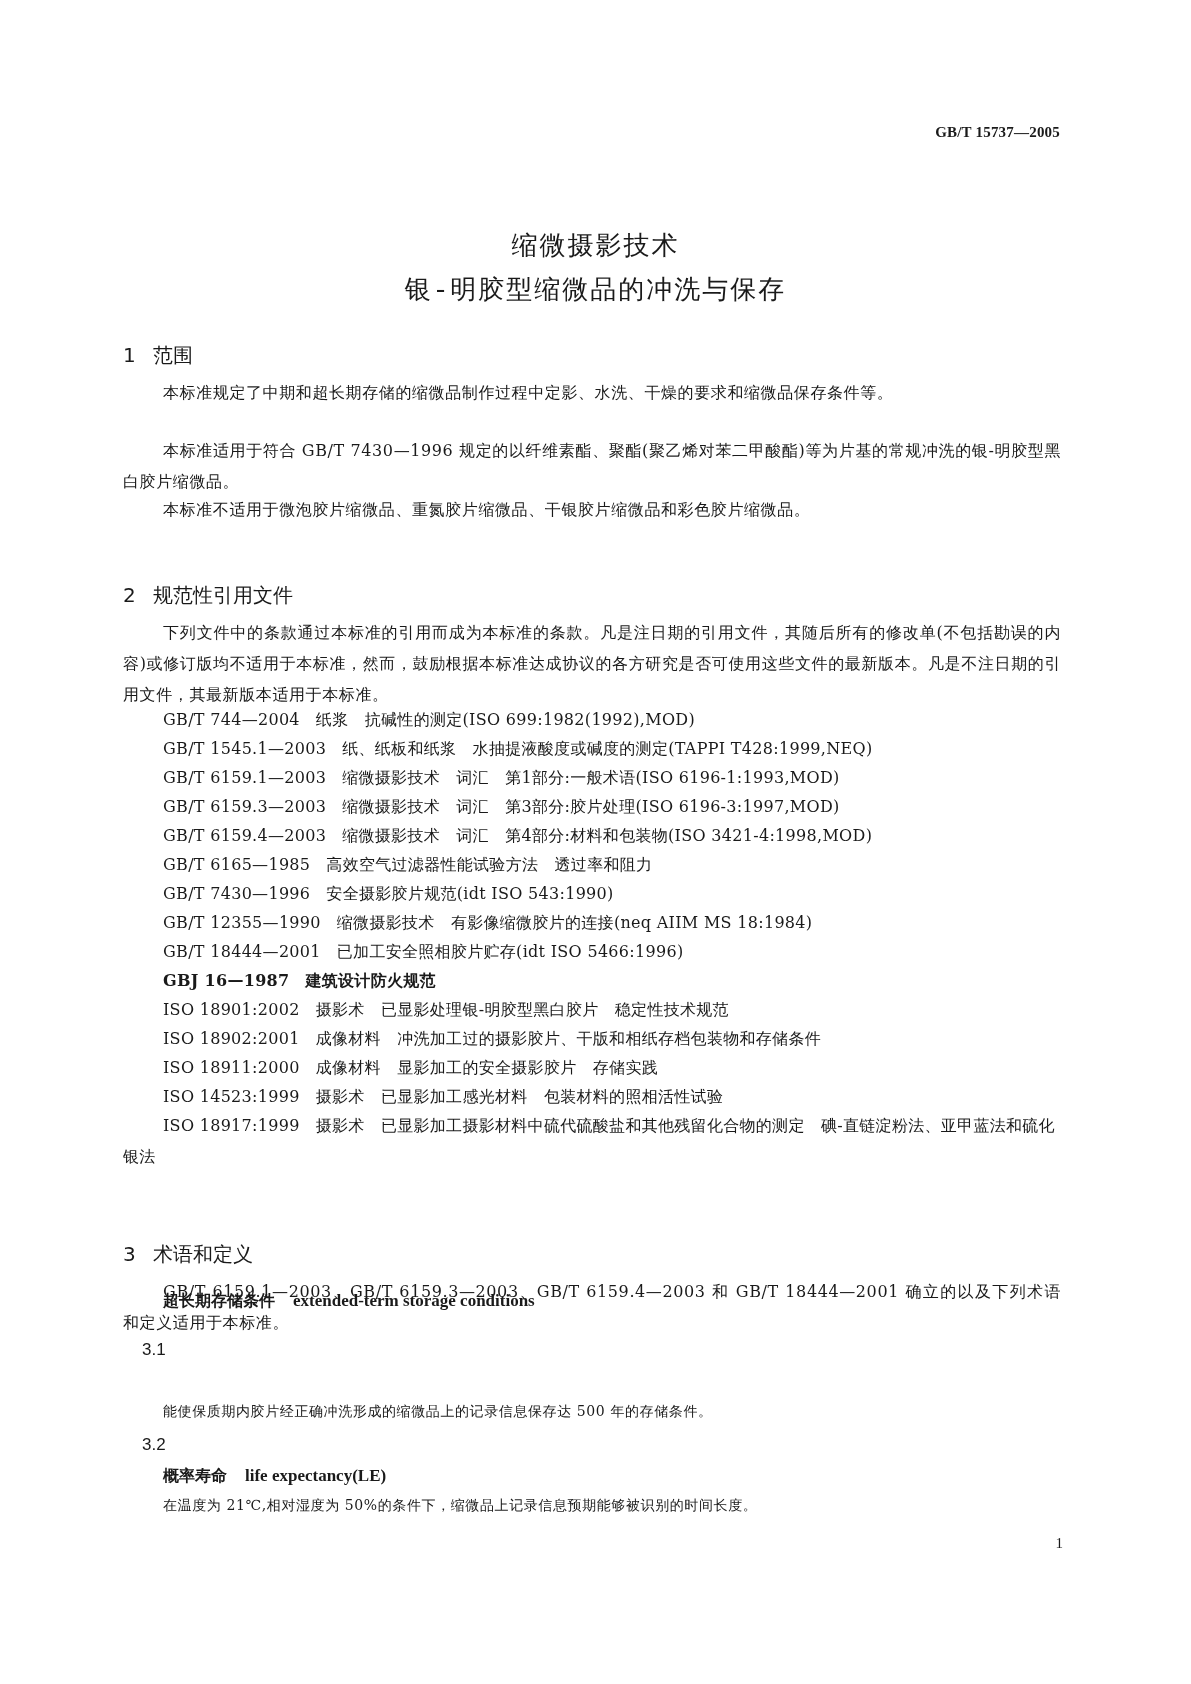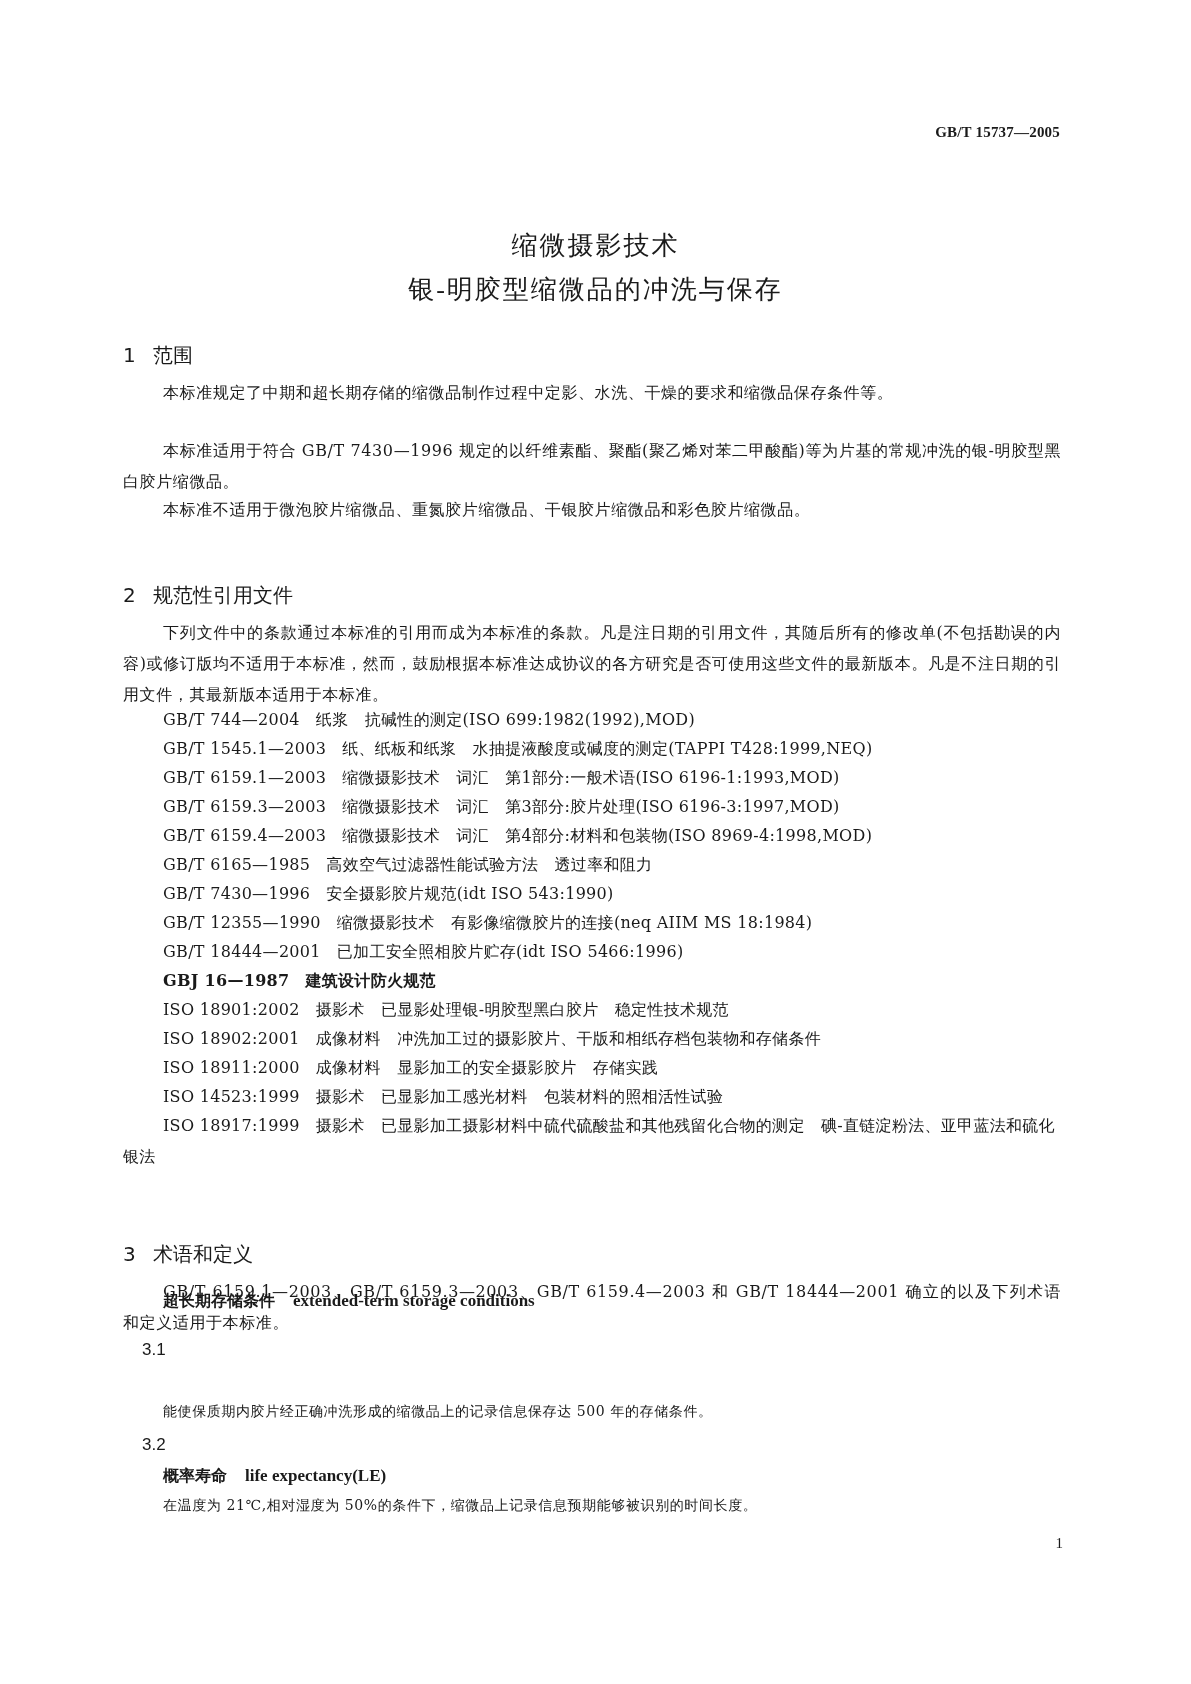--- a/index.html
+++ b/index.html
@@ -1,21 +1,21 @@
 <!DOCTYPE html>
 <html><head>
 <meta charset="utf-8">
 <style>
   html, body { margin: 0; padding: 0; background: #ffffff; }
   body { width: 1191px; height: 1684px; position: relative; overflow: hidden;
          font-family: "DejaVu Serif", "Liberation Serif", serif; color: #1a1a1a; }
   .doc-code { position: absolute; top: 124px; right: 131px; font-family: "Liberation Serif", serif;
               font-weight: bold; font-size: 15px; letter-spacing: 0.2px; }
   .title { position: absolute; left: 0; width: 1191px; text-align: center;
-           font-family: Liberation Serif, serif; font-size: 26px; letter-spacing: 2px; }
+           font-family: Liberation Mono, monospace; font-size: 26px; letter-spacing: 2px; }
   .title.t1 { top: 228px; }
   .title.t2 { top: 272px; }
   .section-heading { position: absolute; left: 123px; font-family: "DejaVu Sans", sans-serif;
                      font-size: 20px; }
   .section-heading .num { display: inline-block; width: 30px; }
   .para { position: absolute; left: 123px; width: 938px; font-size: 16px; line-height: 31px;
           text-indent: 40px; text-align: justify; letter-spacing: 0.6px; }
   .ref { position: absolute; left: 163px; width: 900px; font-size: 16px; line-height: 31px;
          letter-spacing: 0.3px; white-space: nowrap; }
   .ref .code { margin-right: 16px; }
@@ -47,21 +47,21 @@
 
   <div class="section-heading" style="top:582px;">
     <span class="num">2</span><span>规范性引用文件</span>
   </div>
   <div class="para" style="top:617px;">下列文件中的条款通过本标准的引用而成为本标准的条款。凡是注日期的引用文件，其随后所有的修改单(不包括勘误的内容)或修订版均不适用于本标准，然而，鼓励根据本标准达成协议的各方研究是否可使用这些文件的最新版本。凡是不注日期的引用文件，其最新版本适用于本标准。</div>
 
   <div class="ref" style="top:704px;"><span class="code">GB/T 744—2004</span><span>纸浆　抗碱性的测定(ISO 699:1982(1992),MOD)</span></div>
   <div class="ref" style="top:733px;"><span class="code">GB/T 1545.1—2003</span><span>纸、纸板和纸浆　水抽提液酸度或碱度的测定(TAPPI T428:1999,NEQ)</span></div>
   <div class="ref" style="top:762px;"><span class="code">GB/T 6159.1—2003</span><span>缩微摄影技术　词汇　第1部分:一般术语(ISO 6196-1:1993,MOD)</span></div>
   <div class="ref" style="top:791px;"><span class="code">GB/T 6159.3—2003</span><span>缩微摄影技术　词汇　第3部分:胶片处理(ISO 6196-3:1997,MOD)</span></div>
-  <div class="ref" style="top:820px;"><span class="code">GB/T 6159.4—2003</span><span>缩微摄影技术　词汇　第4部分:材料和包装物(ISO 8969-4:1998,MOD)</span></div>
+  <div class="ref" style="top:820px;"><span class="code">GB/T 6159.4—2003</span><span>缩微摄影技术　词汇　第4部分:材料和包装物(ISO 3421-4:1998,MOD)</span></div>
   <div class="ref" style="top:849px;"><span class="code">GB/T 6165—1985</span><span>高效空气过滤器性能试验方法　透过率和阻力</span></div>
   <div class="ref" style="top:878px;"><span class="code">GB/T 7430—1996</span><span>安全摄影胶片规范(idt ISO 543:1990)</span></div>
   <div class="ref" style="top:907px;"><span class="code">GB/T 12355—1990</span><span>缩微摄影技术　有影像缩微胶片的连接(neq AIIM MS 18:1984)</span></div>
   <div class="ref" style="top:936px;"><span class="code">GB/T 18444—2001</span><span>已加工安全照相胶片贮存(idt ISO 5466:1996)</span></div>
   <div class="ref" style="top:965px;font-weight:bold;"><span class="code">GBJ 16—1987</span><span>建筑设计防火规范</span></div>
   <div class="ref" style="top:994px;"><span class="code">ISO 18901:2002</span><span>摄影术　已显影处理银-明胶型黑白胶片　稳定性技术规范</span></div>
   <div class="ref" style="top:1023px;"><span class="code">ISO 18902:2001</span><span>成像材料　冲洗加工过的摄影胶片、干版和相纸存档包装物和存储条件</span></div>
   <div class="ref" style="top:1052px;"><span class="code">ISO 18911:2000</span><span>成像材料　显影加工的安全摄影胶片　存储实践</span></div>
   <div class="ref" style="top:1081px;"><span class="code">ISO 14523:1999</span><span>摄影术　已显影加工感光材料　包装材料的照相活性试验</span></div>
   <div class="ref-wrap" style="top:1110px;"><span class="code" style="margin-right:16px;">ISO 18917:1999</span><span>摄影术　已显影加工摄影材料中硫代硫酸盐和其他残留化合物的测定　碘-直链淀粉法、亚甲蓝法和硫化银法</span></div>

